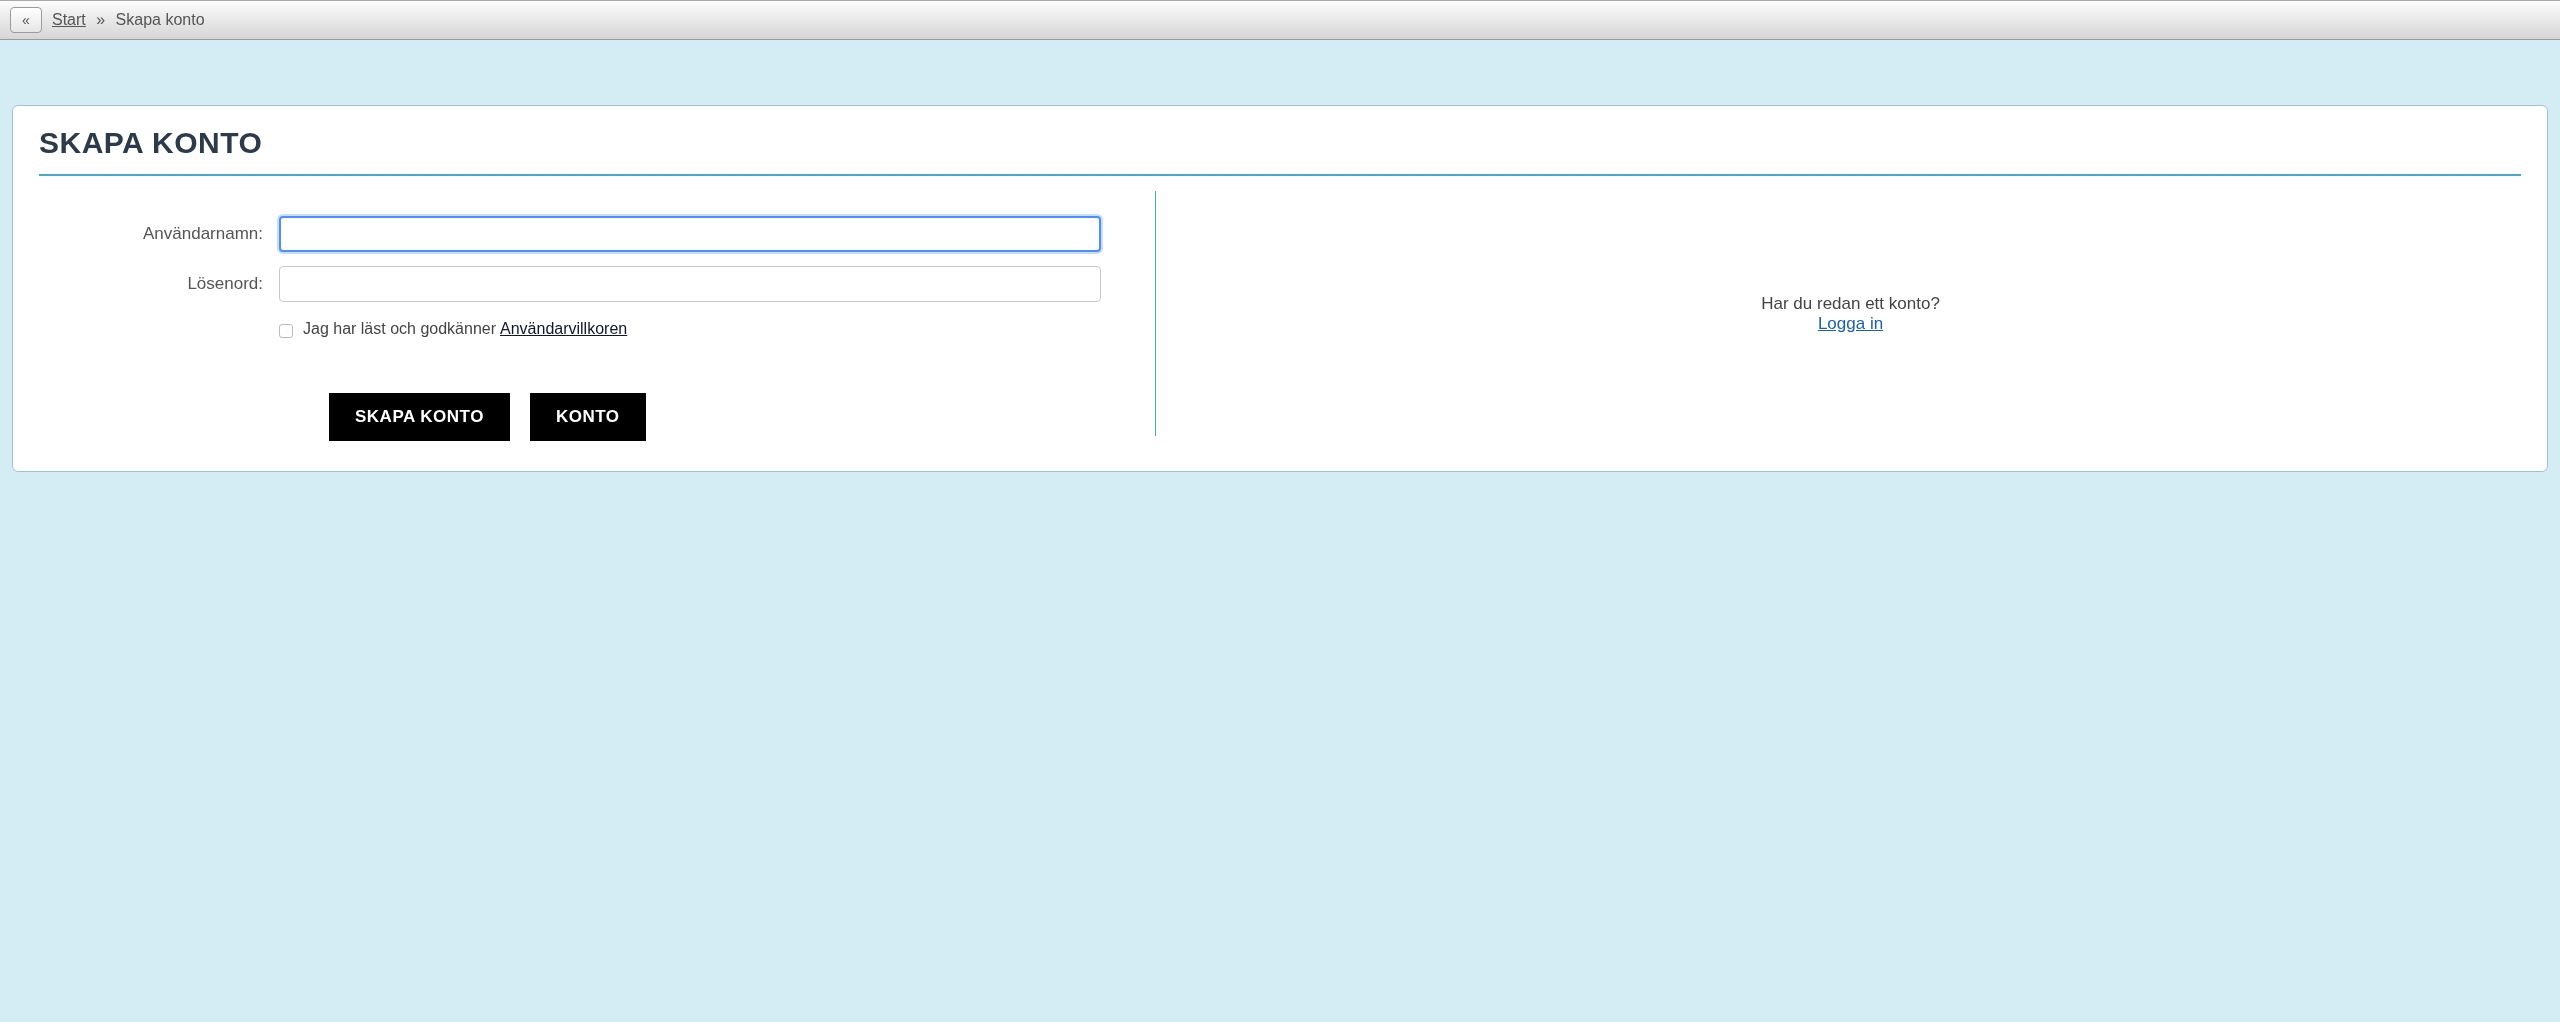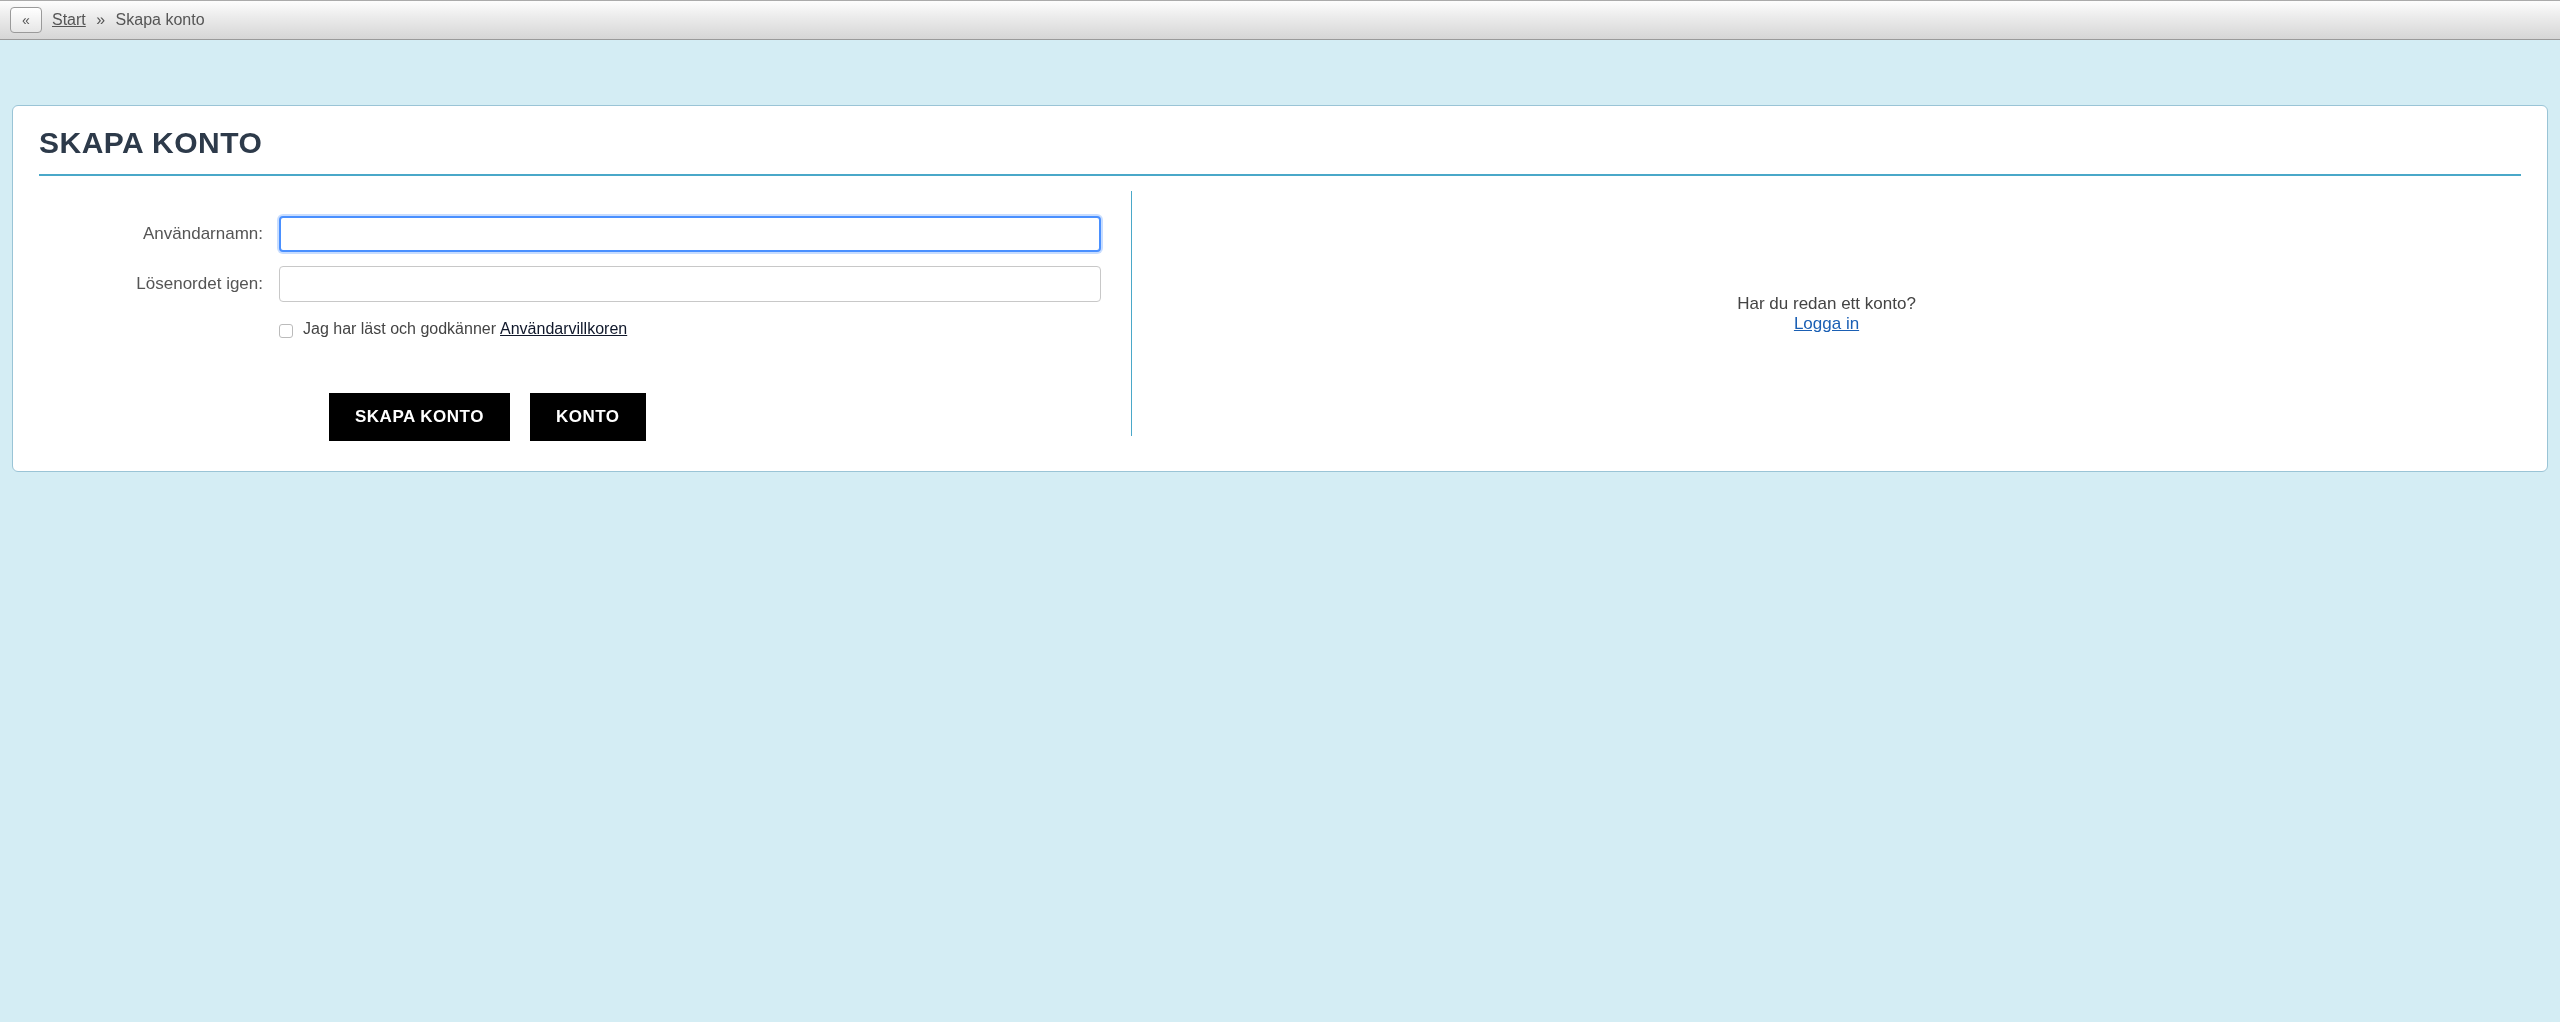--- a/index.html
+++ b/index.html
@@ -70,20 +70,21 @@
   }
   .title-rule {
     border: none;
     border-top: 2px solid #4aa8c9;
     margin-bottom: 10px;
   }
 
   .columns {
     display: flex;
     align-items: stretch;
+    gap: 24px;
   }
   .col-left {
     width: 44%;
     padding: 30px 30px 0 10px;
     position: relative;
   }
   .col-divider {
     width: 0;
     border-left: 1px solid #4aa8c9;
     margin: 5px 0 5px 0;
@@ -198,25 +199,25 @@
 
     <div class="columns">
       <div class="col-left">
 
         <div class="form-row">
           <label>Användarnamn:</label>
           <input type="text" class="focused" autofocus="" style="">
         </div>
 
 
-
         <div class="form-row">
-          <label>Lösenordet igen:</label>
+          <label>Lösenord:</label>
           <input type="password" style="">
         </div>
+
 
         <div class="terms-row">
           <input type="checkbox" style="">
           <span>Jag har läst och godkänner</span>
           <a href="#">Användarvillkoren</a>
         </div>
 
         <div class="button-row">
           <button class="btn">SKAPA KONTO</button>
           <button class="btn">KONTO</button>

